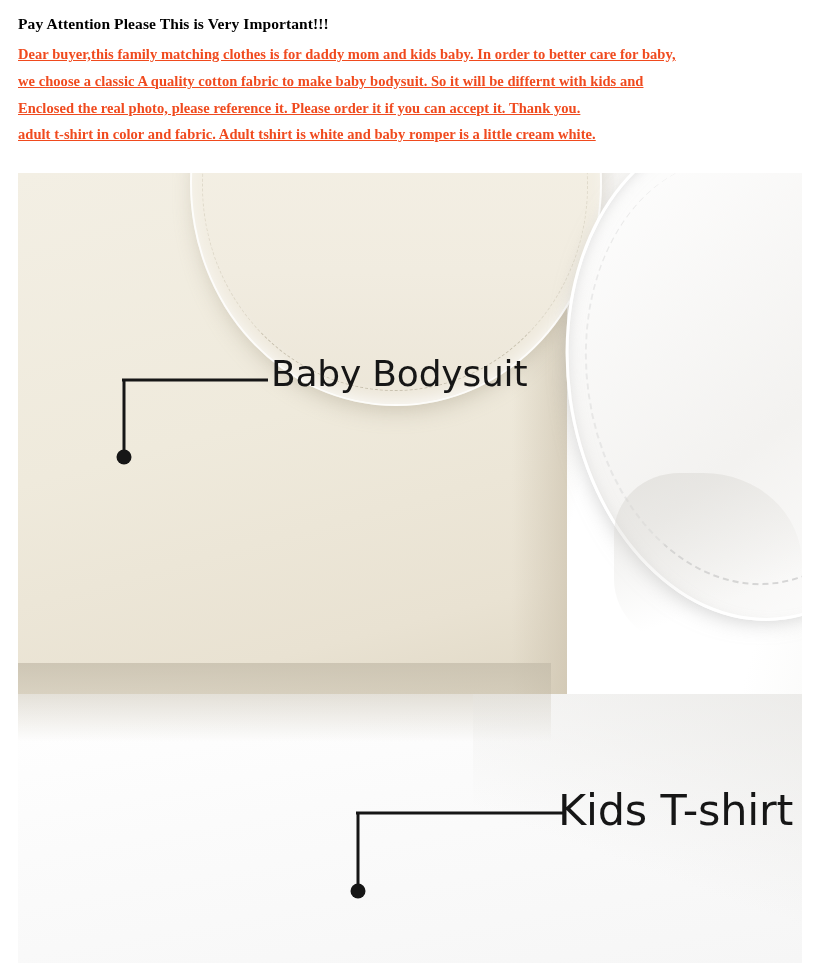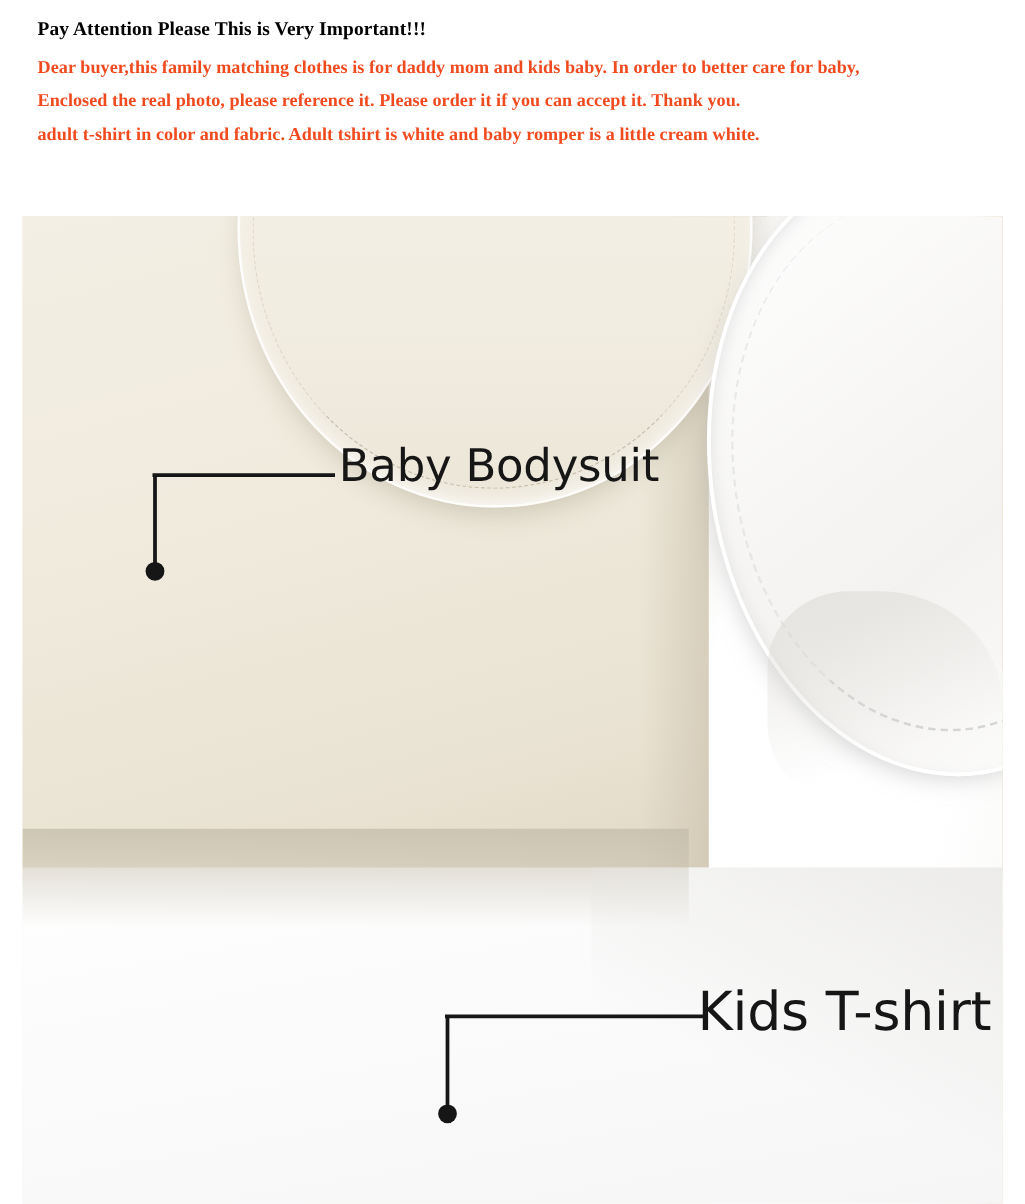--- a/index.html
+++ b/index.html
@@ -14,21 +14,21 @@
     font-family: "Liberation Serif", serif;
   }
   .page {
     position: relative;
     width: 820px;
     height: 963px;
     background: #ffffff;
   }
   .notice {
     position: absolute;
-    left: 12px;
+    left: 0;
     top: 0;
     width: 669px;
     padding: 14px 32px 8px 18px;
     box-sizing: border-box;
   }
   .notice-title {
     font-family: "Liberation Serif", serif;
     font-weight: bold;
     font-size: 15.5px;
     color: #000000;
@@ -41,20 +41,21 @@
     font-weight: bold;
     font-size: 14.5px;
     color: #f04a1e;
     line-height: 1.85;
     margin: 0;
     letter-spacing: 0.05px;
   }
   .notice-body .line {
     display: block;
     white-space: nowrap;
+    text-decoration: underline;
   }
 
   .photo {
     position: absolute;
     left: 18px;
     top: 173px;
     width: 784px;
     height: 790px;
     overflow: hidden;
     background: #f4f2ec;
@@ -208,20 +209,21 @@
 </style>
 </head>
 <body>
 
 <div class="page">
 
   <div class="notice">
     <p class="notice-title">Pay Attention Please This is Very Important!!!</p>
     <p class="notice-body">
       <span class="line">Dear buyer,this family matching clothes is for daddy mom and kids baby. In order to better care for baby,</span>
+      <span class="line">we choose a classic A quality cotton fabric to make baby bodysuit. So it will be differnt with kids and</span>
       <span class="line">Enclosed the real photo, please reference it. Please order it if you can accept it. Thank you.</span>
       <span class="line">adult t-shirt in color and fabric. Adult tshirt is white and baby romper is a little cream white.</span>
     </p>
   </div>
 
   <div class="photo">
     <div class="photo-bg"></div>
     <div class="cream-block"></div>
     <div class="cream-shadow-right"></div>
     <div class="tshirt-right"></div>

